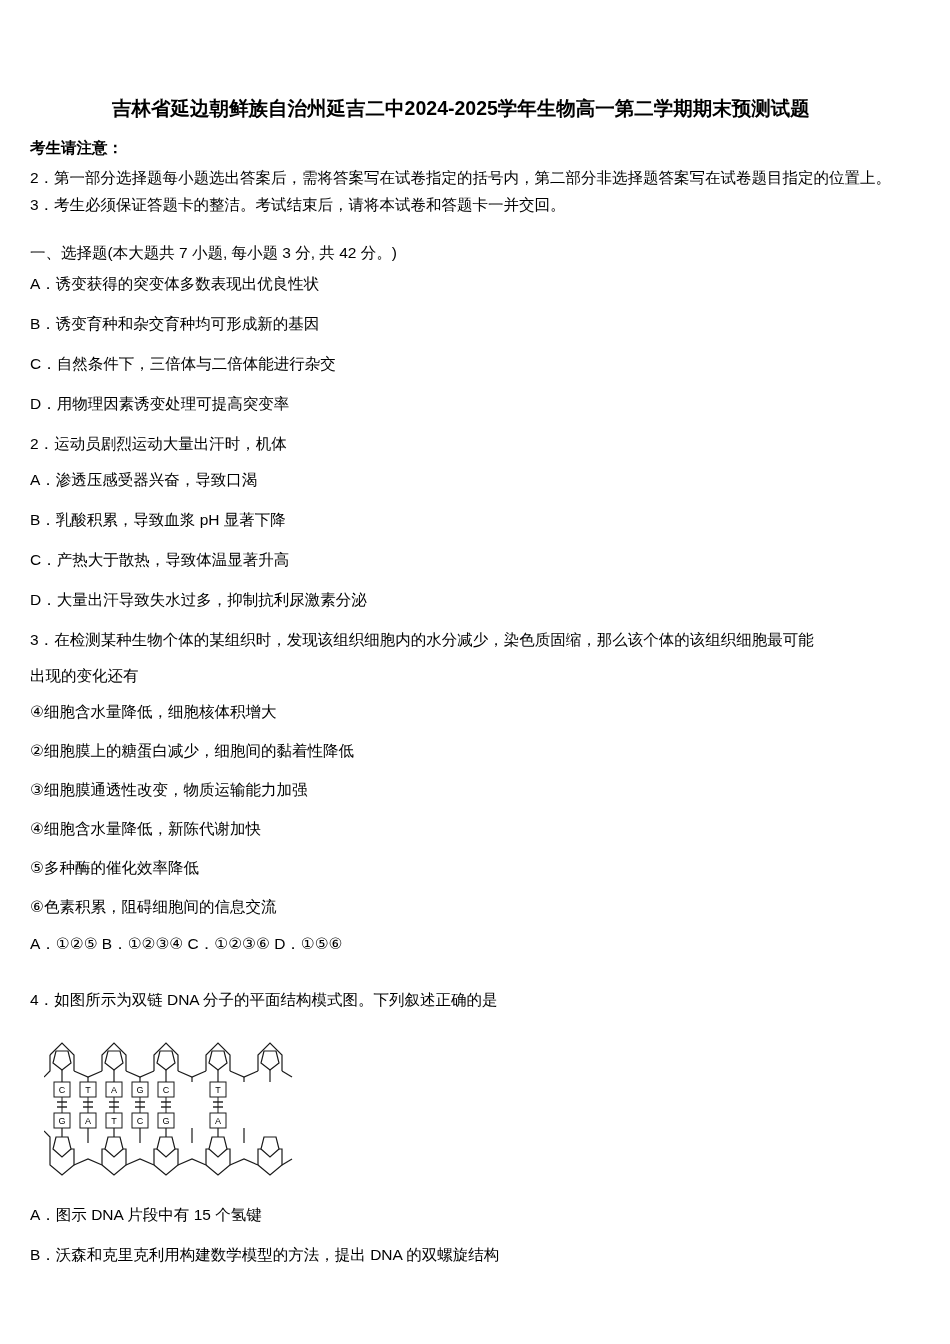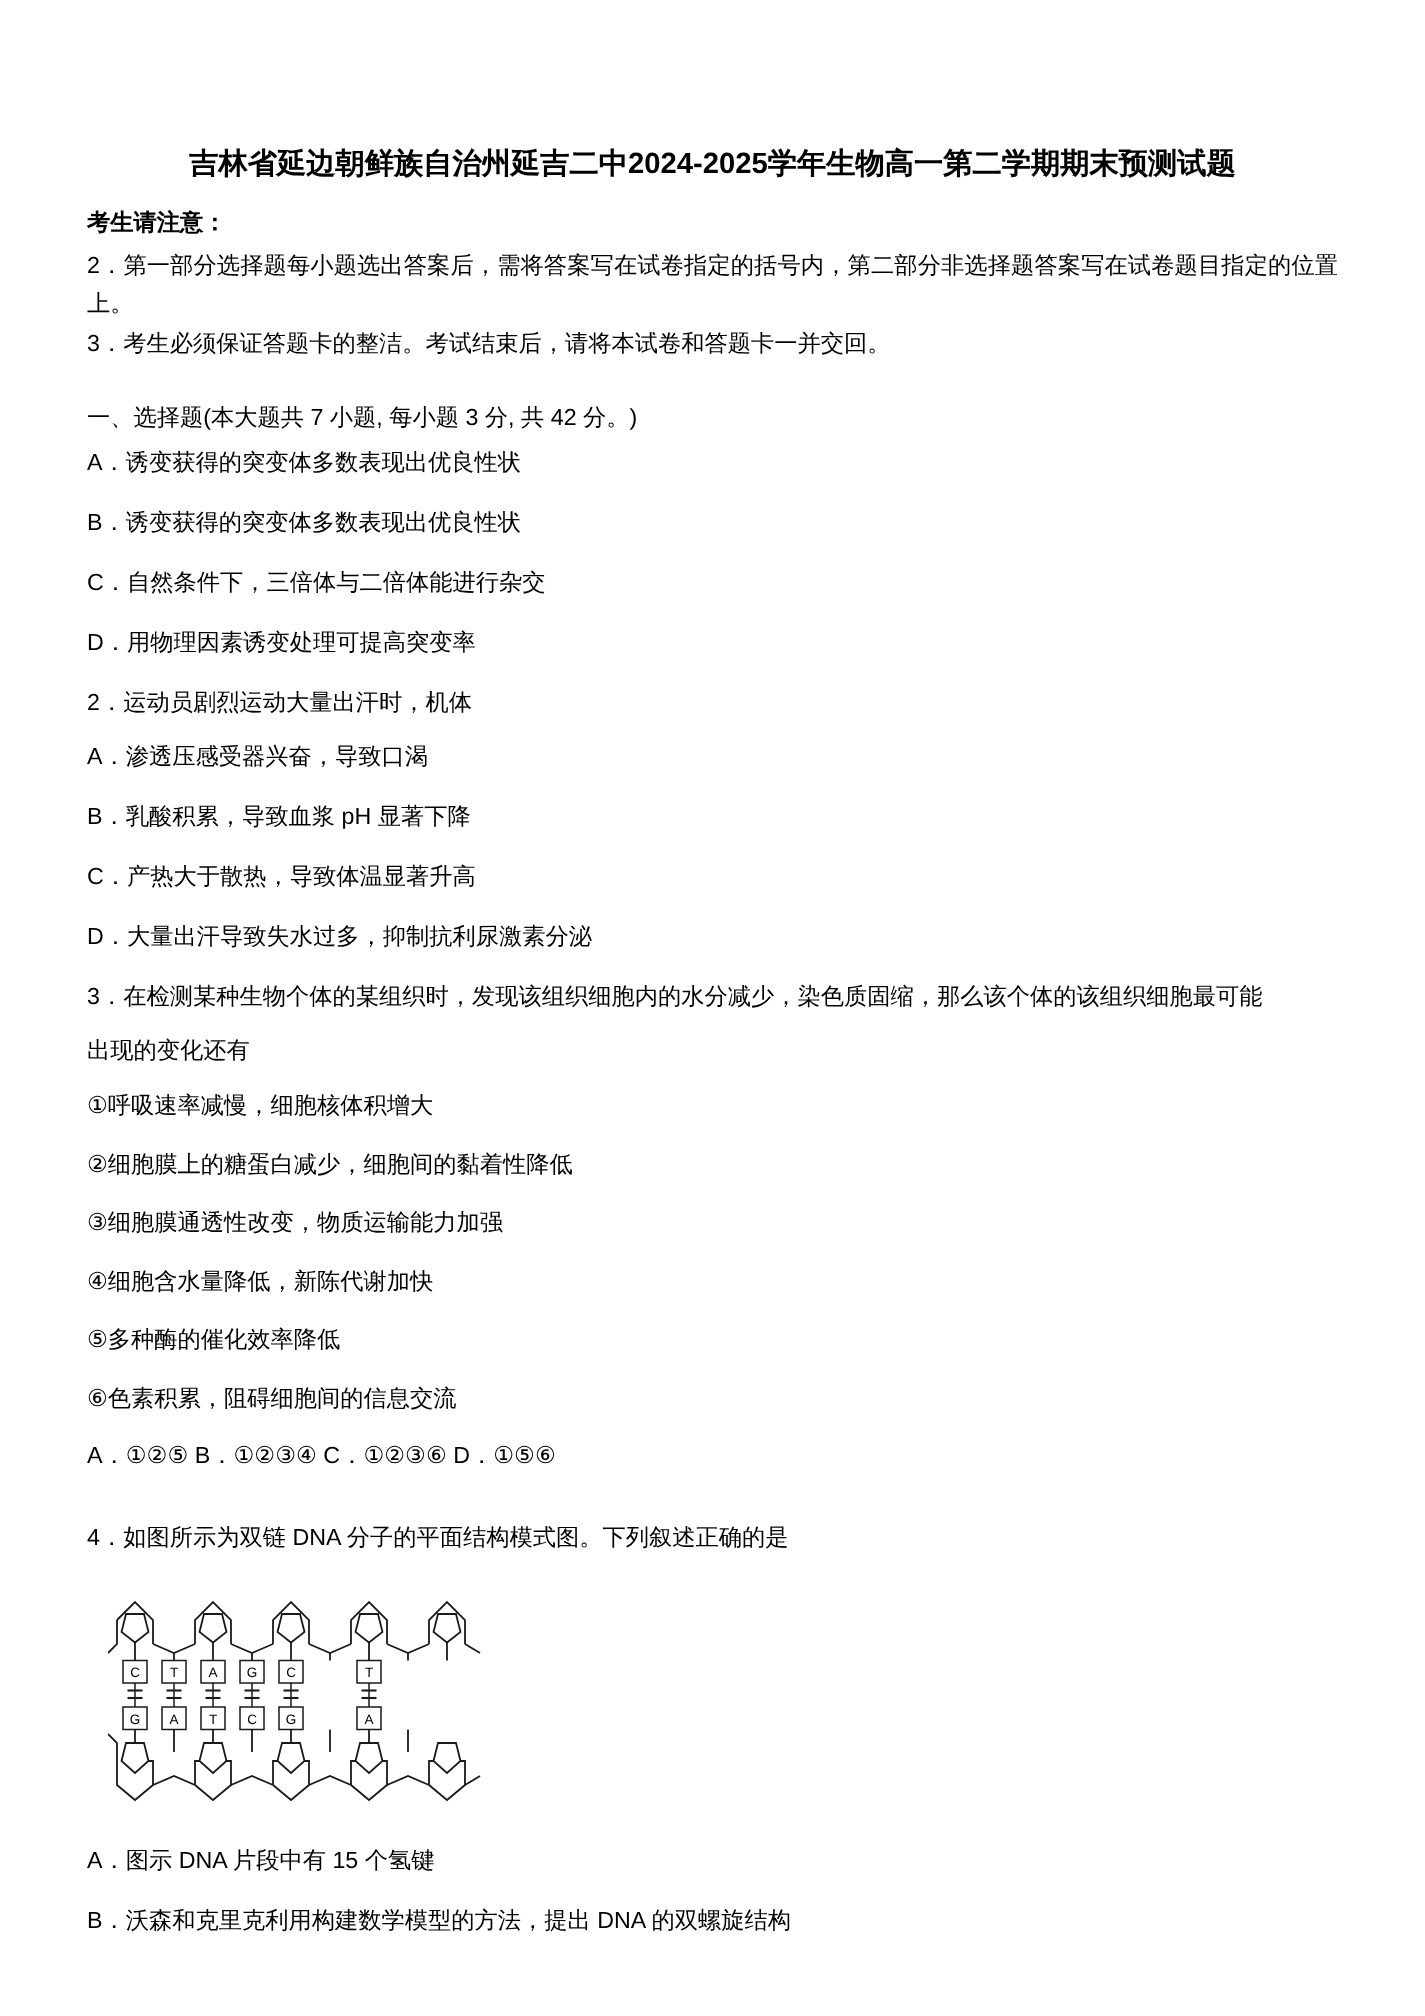--- a/index.html
+++ b/index.html
@@ -10,21 +10,21 @@
   body {
     width: 950px;
     height: 1344px;
     font-family: "Liberation Serif", "DejaVu Serif", serif;
     color: #000000;
     position: relative;
     overflow: hidden;
   }
   .page {
     box-sizing: border-box;
-    padding: 95px 58px 40px 58px;
+    padding: 95px 58px 40px 30px;
     width: 950px;
     height: 1344px;
   }
   .doc-title {
     font-family: "Liberation Sans", "DejaVu Sans", sans-serif;
     font-weight: bold;
     font-size: 19.5px;
     text-align: center;
     letter-spacing: 0px;
     margin: 0 0 16px 0;
@@ -84,37 +84,37 @@
 
   <h1 class="doc-title">吉林省延边朝鲜族自治州延吉二中2024-2025学年生物高一第二学期期末预测试题</h1>
 
   <p class="notice-head">考生请注意：</p>
   <p class="notice-item">2．第一部分选择题每小题选出答案后，需将答案写在试卷指定的括号内，第二部分非选择题答案写在试卷题目指定的位置上。</p>
   <p class="notice-item">3．考生必须保证答题卡的整洁。考试结束后，请将本试卷和答题卡一并交回。</p>
 
   <p class="section-head">一、选择题(本大题共 7 小题, 每小题 3 分, 共 42 分。)</p>
 
   <p class="opt">A．诱变获得的突变体多数表现出优良性状</p>
-  <p class="opt">B．诱变获得的突变体多数表现出优良性状</p>
+  <p class="opt">B．诱变育种和杂交育种均可形成新的基因</p>
   <p class="opt">C．自然条件下，三倍体与二倍体能进行杂交</p>
   <p class="opt">D．用物理因素诱变处理可提高突变率</p>
 
   <p class="q-stem">
     <span>2．</span><span>运动员剧烈运动大量出汗时，机体</span>
   </p>
   <p class="opt">A．渗透压感受器兴奋，导致口渴</p>
   <p class="opt">B．乳酸积累，导致血浆 pH 显著下降</p>
   <p class="opt">C．产热大于散热，导致体温显著升高</p>
   <p class="opt">D．大量出汗导致失水过多，抑制抗利尿激素分泌</p>
 
   <p class="q-stem">
     <span>3．</span><span>在检测某种生物个体的某组织时，发现该组织细胞内的水分减少，染色质固缩，那么该个体的该组织细胞最可能</span>
   </p>
   <p class="q-stem">出现的变化还有</p>
-  <p class="sub-item">①呼吸速率减慢，细胞核体积增大</p>
+  <p class="sub-item">④细胞含水量降低，细胞核体积增大</p>
   <p class="sub-item">②细胞膜上的糖蛋白减少，细胞间的黏着性降低</p>
   <p class="sub-item">③细胞膜通透性改变，物质运输能力加强</p>
   <p class="sub-item">④细胞含水量降低，新陈代谢加快</p>
   <p class="sub-item">⑤多种酶的催化效率降低</p>
   <p class="sub-item">⑥色素积累，阻碍细胞间的信息交流</p>
   <p class="opts-inline">A．①②⑤ B．①②③④ C．①②③⑥ D．①⑤⑥</p>
 
   <p class="q-stem">
     <span>4．</span><span>如图所示为双链 DNA 分子的平面结构模式图。下列叙述正确的是</span>
   </p>

